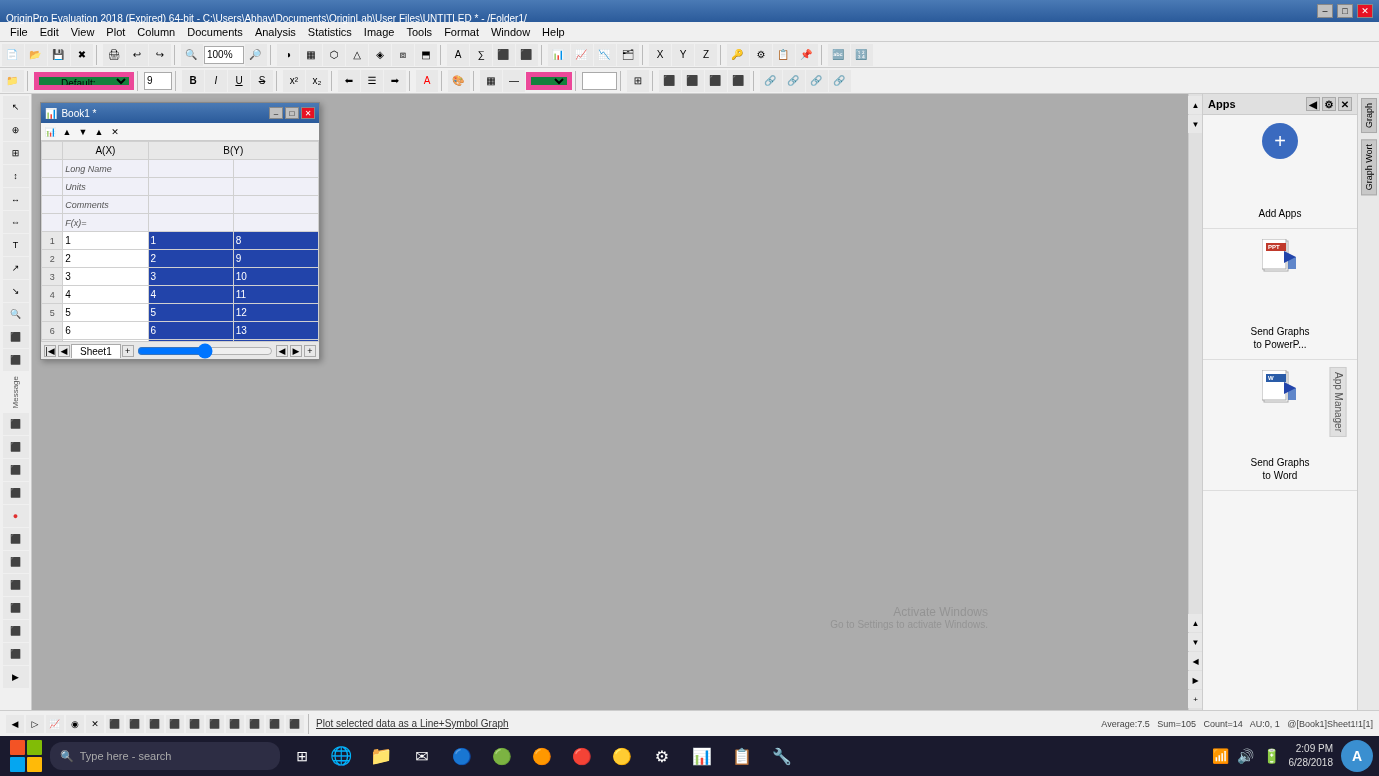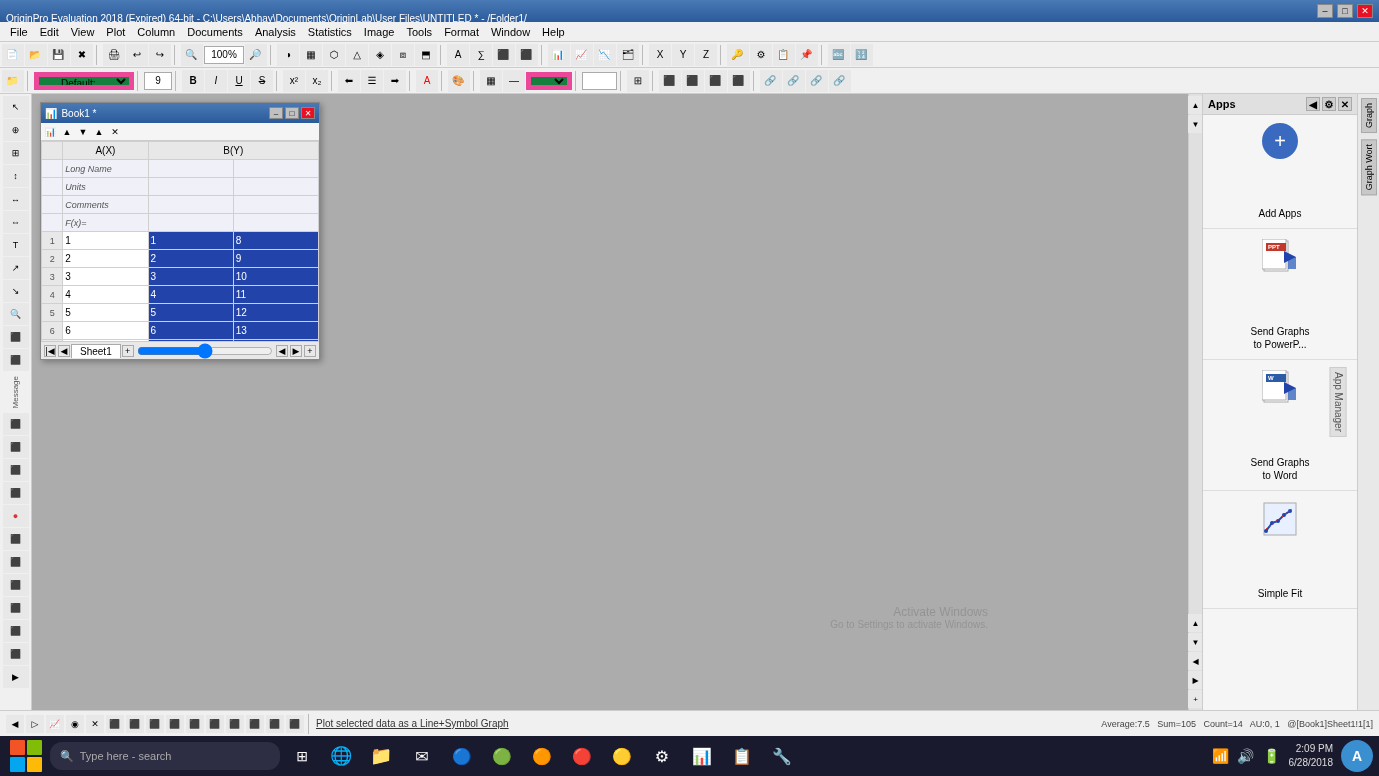--- a/index.html
+++ b/index.html
@@ -79,21 +79,20 @@
       background: #15803d;
       padding: 0 18px;
     }
     .tb-input {
       height: 18px;
       width: 30px;
       font-size: 10px;
       border: 1px solid #aaa;
       background: white;
       padding: 0 2px;
-      text-align: center;
     }
 
     
     #main-layout {
       display: flex;
       height: calc(776px - 22px - 20px - 26px - 26px - 26px - 30px - 26px);
     }
 
     
     #left-toolbar {
@@ -727,35 +726,20 @@
           <rect x="0" y="0" width="24" height="30" fill="white" stroke="#aaa" stroke-width="1"></rect>
           <rect x="4" y="4" width="20" height="8" fill="#2a5ca8"></rect>
           <text x="6" y="10" font-size="6" fill="white" font-weight="bold">W</text>
           <rect x="26" y="18" width="8" height="12" fill="#3a6abf" opacity="0.8"></rect>
           <polygon points="22,12 34,18 22,24" fill="#2244aa"></polygon>
         </svg>
       </div>
       <div class="app-label">Send Graphs<br>to Word</div>
     </div>
 
-    <div class="app-item">
-      <div class="app-icon">
-        <svg width="36" height="36" viewBox="0 0 36 36">
-          <rect x="2" y="2" width="32" height="32" fill="#e8f0ff" stroke="#aaa" stroke-width="1"></rect>
-          <polyline points="4,30 10,22 16,20 22,14 28,10" fill="none" stroke="#2244aa" stroke-width="2"></polyline>
-          <circle cx="4" cy="30" r="2" fill="#2244aa"></circle>
-          <circle cx="10" cy="22" r="2" fill="#2244aa"></circle>
-          <circle cx="16" cy="20" r="2" fill="#2244aa"></circle>
-          <circle cx="22" cy="14" r="2" fill="#2244aa"></circle>
-          <circle cx="28" cy="10" r="2" fill="#2244aa"></circle>
-          <line x1="4" y1="28" x2="30" y2="8" stroke="#e03030" stroke-width="1" stroke-dasharray="2,2"></line>
-        </svg>
-      </div>
-      <div class="app-label">Simple Fit</div>
-    </div>
 
     <div style="position:absolute; right:-16px; top:50%; transform:translateY(-50%) rotate(90deg); font-size:10px; color:#555; white-space:nowrap; background:#e0e0e0; padding:2px 4px; border:1px solid #ccc;">App Manager</div>
   </div>
 
   <div style="width:22px; background:#e8e8e8; display:flex; flex-direction:column; align-items:center; padding:4px 0; gap:2px; border-left:1px solid #ccc;">
     <div style="writing-mode:vertical-rl; transform:rotate(180deg); font-size:9px; background:#c8c8c8; padding:4px 2px; border:1px solid #aaa; cursor:pointer; white-space:nowrap;">Graph</div>
     <div style="writing-mode:vertical-rl; transform:rotate(180deg); font-size:9px; background:#c8c8c8; padding:4px 2px; border:1px solid #aaa; cursor:pointer; white-space:nowrap; margin-top:4px;">Graph Wort</div>
   </div>
 
 </div>

